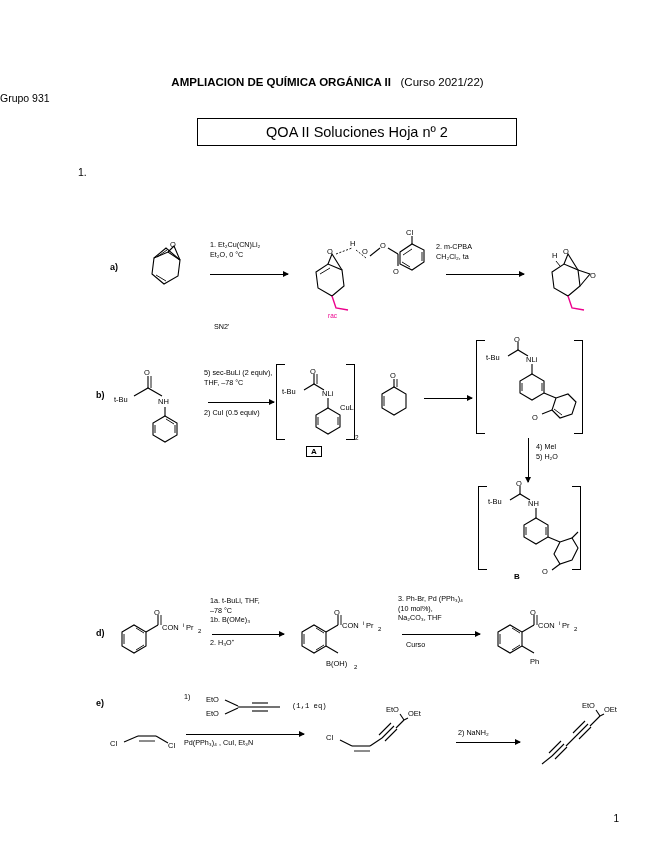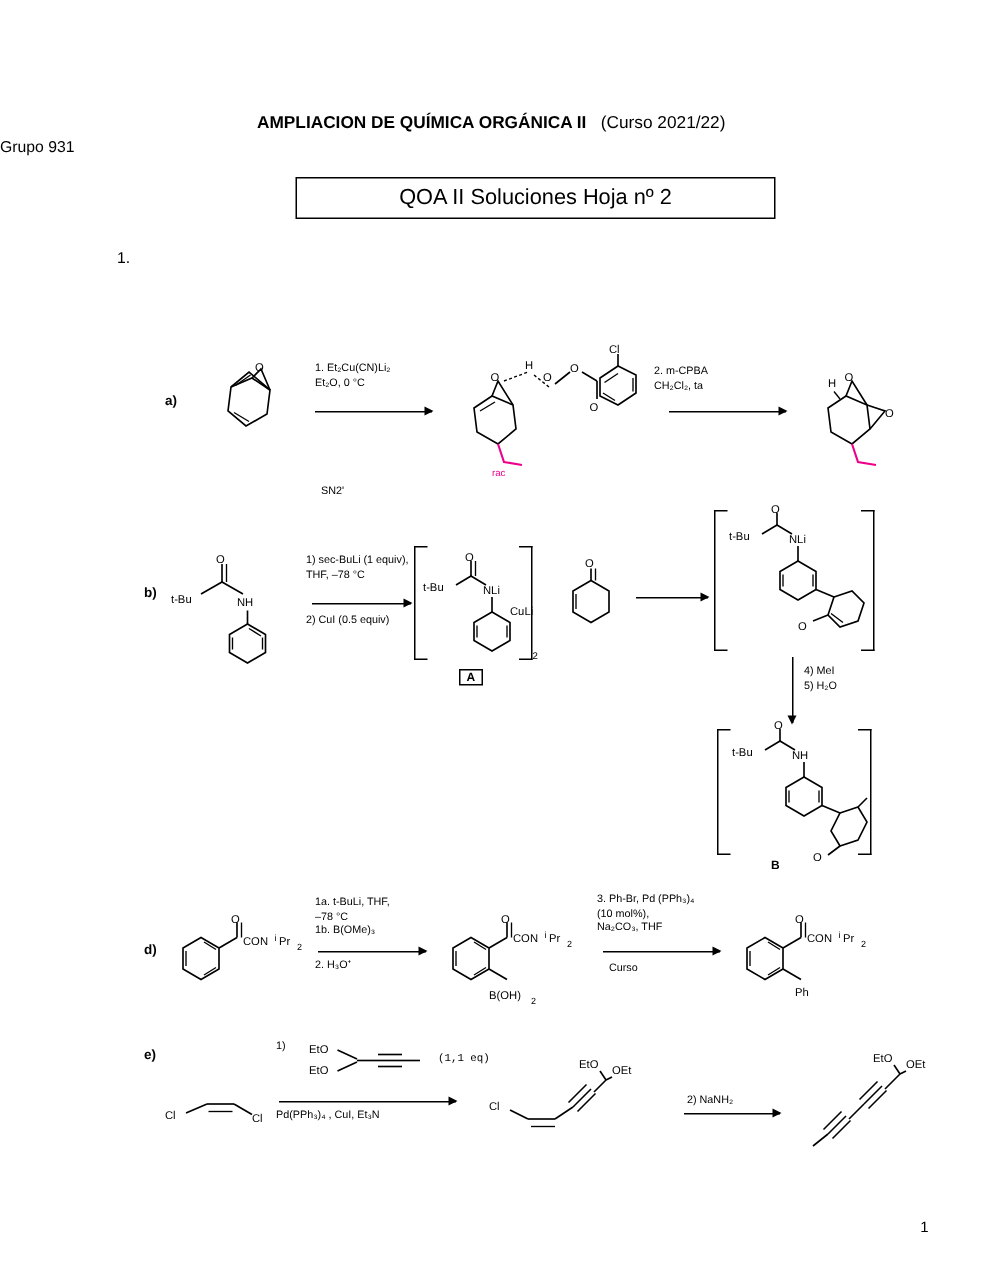--- a/index.html
+++ b/index.html
@@ -187,21 +187,21 @@
       <text class="atom" x="48" y="42">NH</text>
       <path class="bond" d="M55,45 L55,54"></path>
       <polygon class="bond" points="55,54 67,61 67,73 55,80 43,73 43,61"></polygon>
       <path class="bondt" d="M65,63 L65,71"></path>
       <path class="bondt" d="M45,63 L45,71"></path>
       <path class="bondt" d="M56,57 L64,62"></path>
     </svg>
 
     <div class="arrow" style="position:absolute;left:112px;top:68px;width:66px;"></div>
     <div class="small" style="position:absolute;left:108px;top:34px;width:78px;">
-      <div>1) sec-BuLi (1 equiv),</div>
+      <div>5) sec-BuLi (2 equiv),</div>
       <div>THF, –78 °C</div>
     </div>
     <div class="small" style="position:absolute;left:108px;top:74px;width:80px;">2) CuI (0.5 equiv)</div>
 
     <div class="brk brkL" style="left:180px;top:30px;width:8px;height:74px;"></div>
     <div class="brk brkR" style="left:250px;top:30px;width:8px;height:74px;"></div>
     <svg style="position:absolute;left:186px;top:34px;" width="78" height="70">
       <text class="atom" x="0" y="26">t-Bu</text>
       <path class="bond" d="M22,22 L32,16 L42,22"></path>
       <path class="bond" d="M32,16 L32,6"></path>

